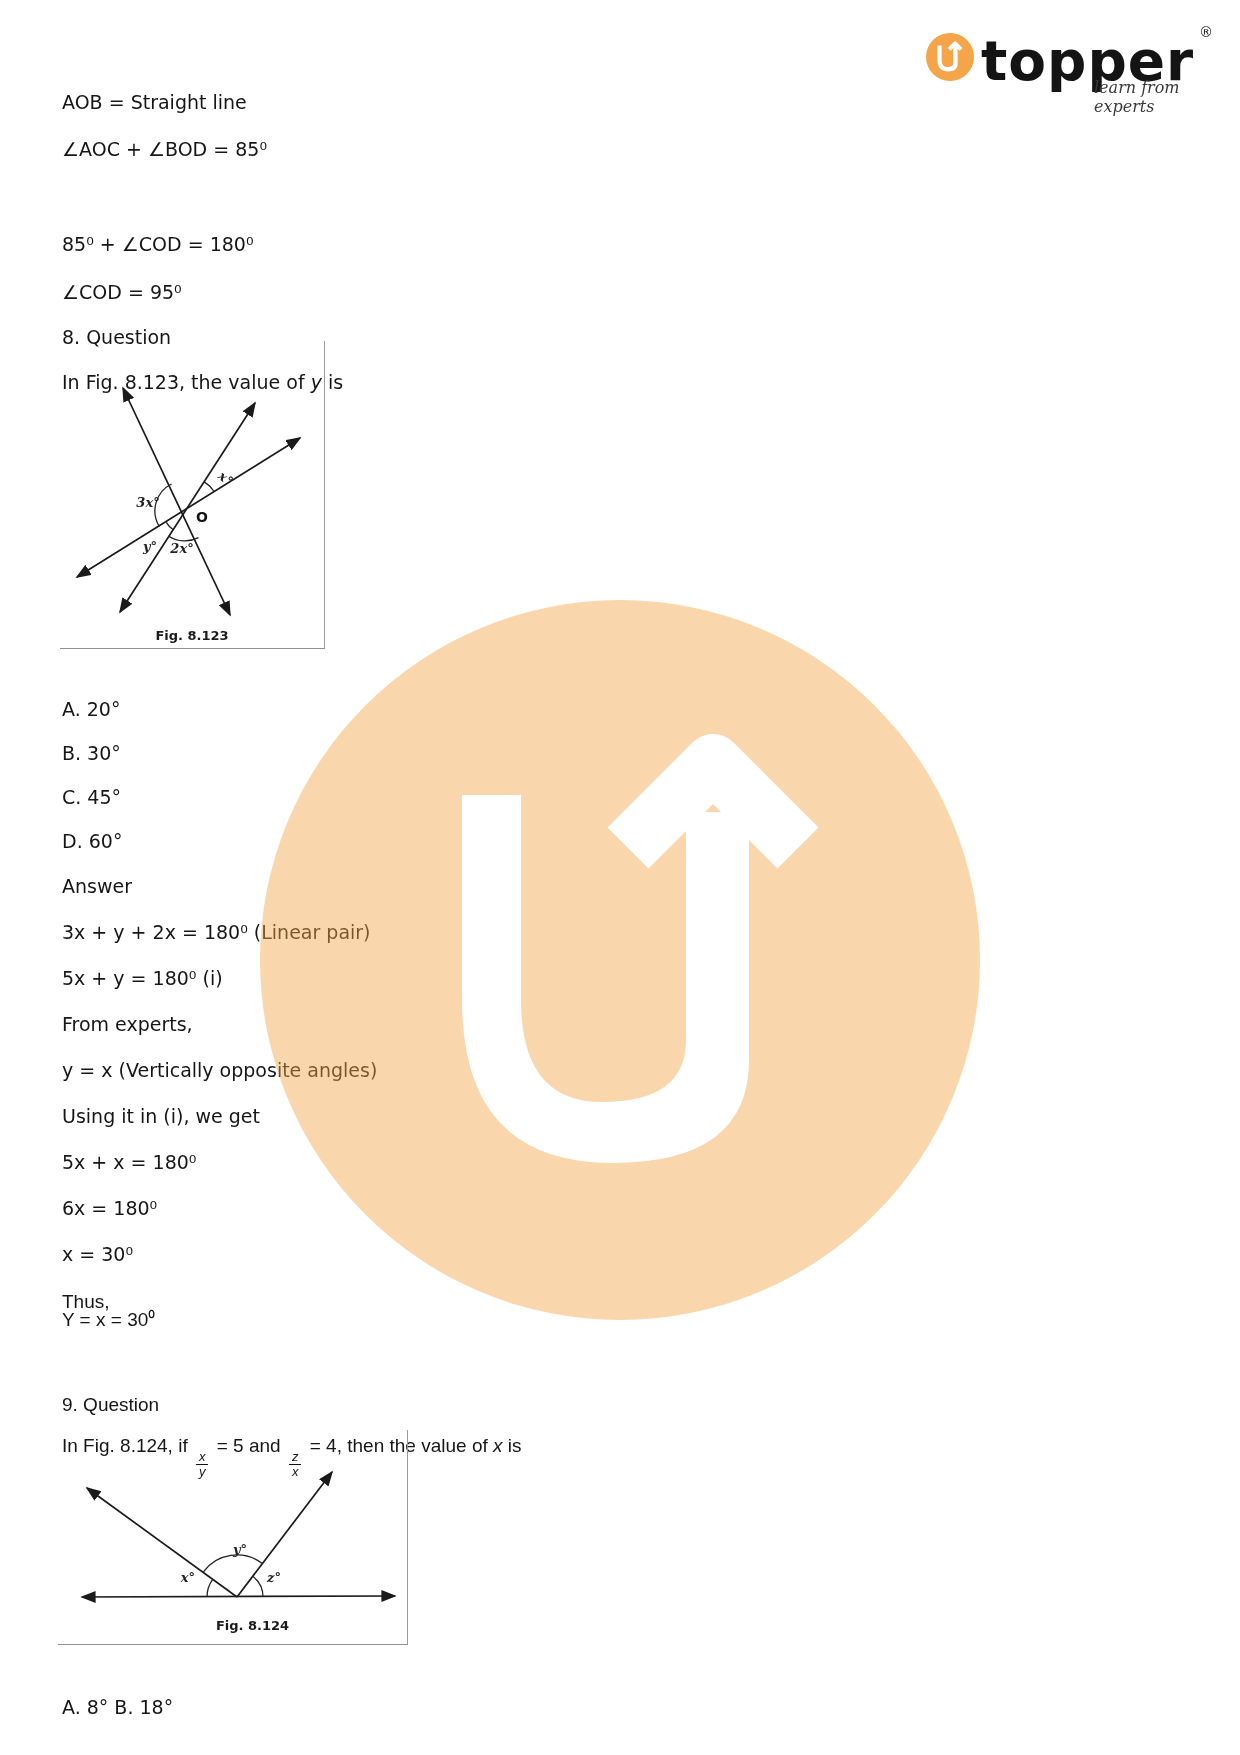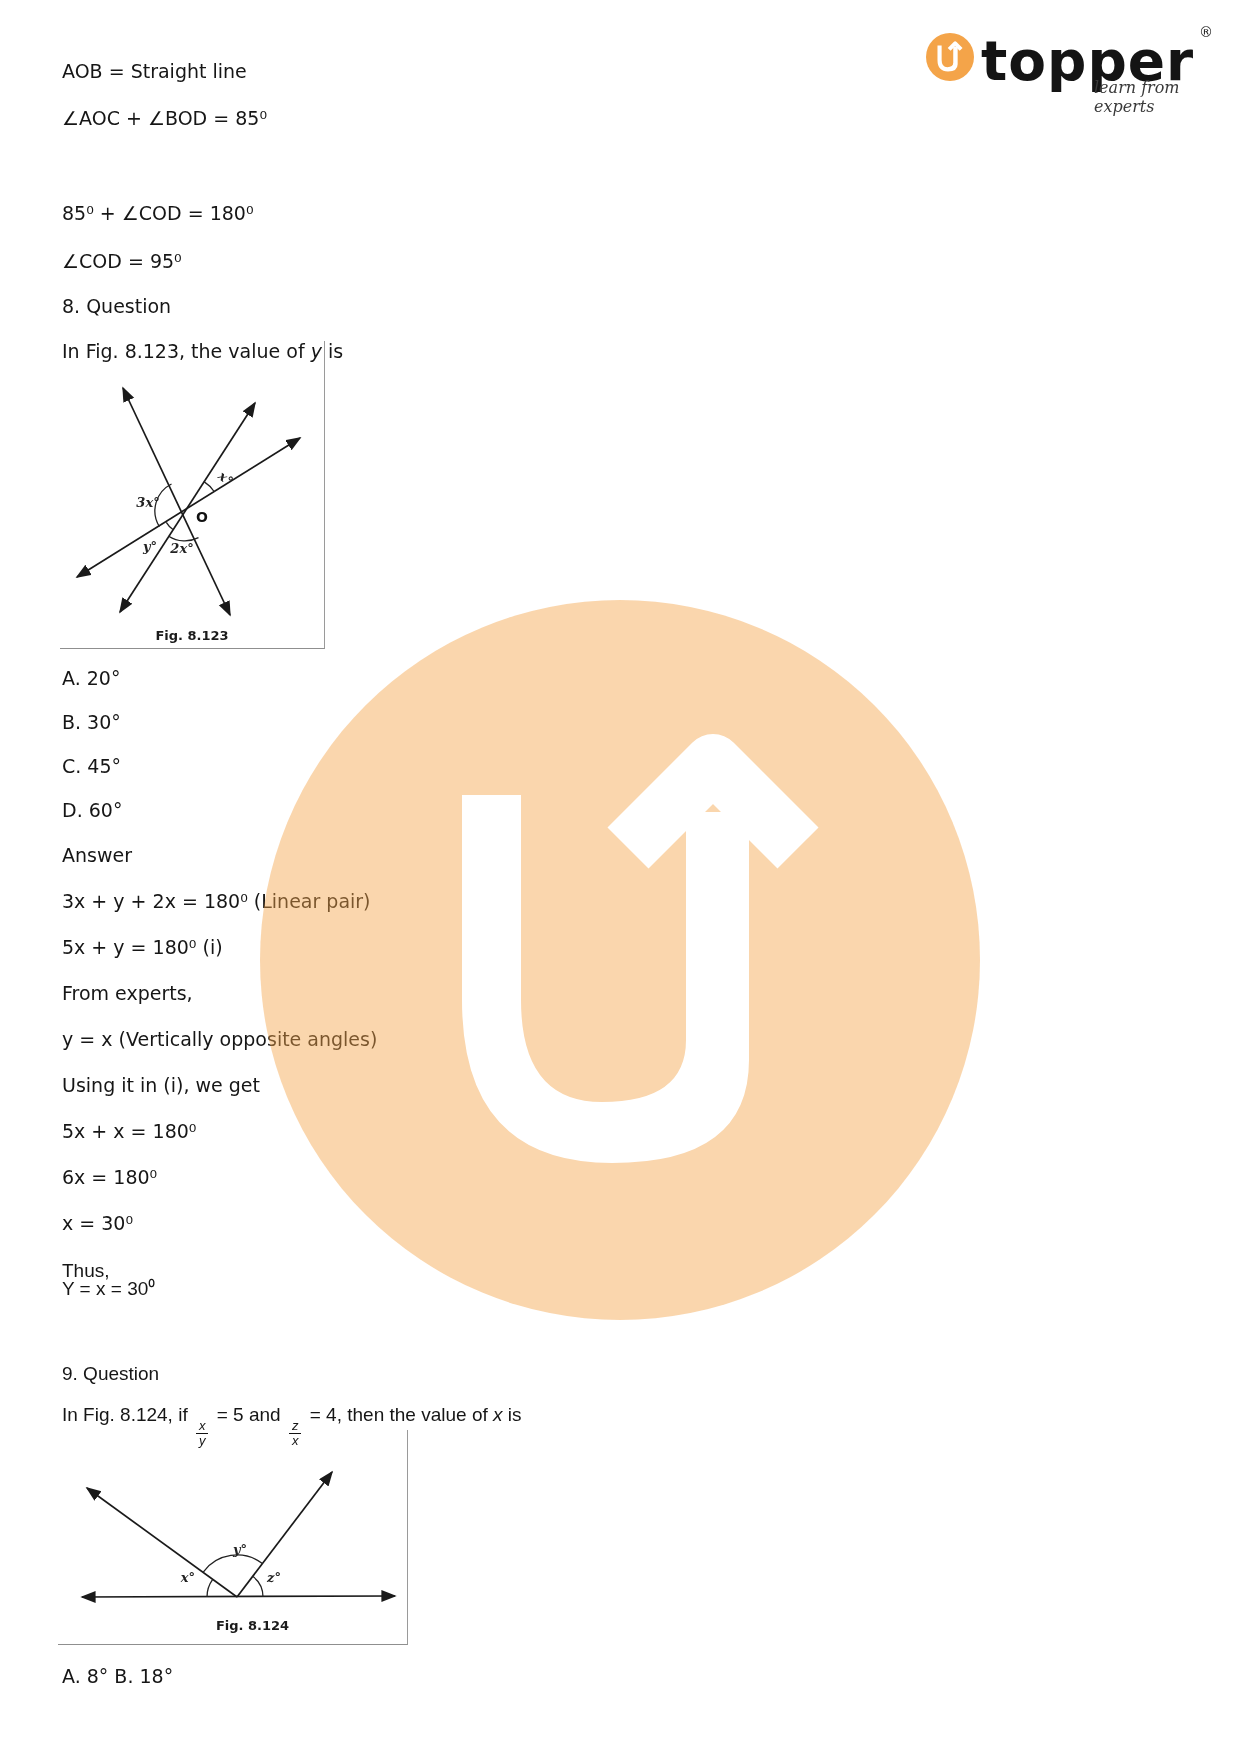--- a/index.html
+++ b/index.html
@@ -1,18 +1,18 @@
 <!DOCTYPE html>
 <html><head>
 <meta charset="utf-8">
 <style>
   html,body{margin:0;padding:0;background:#fff;}
   #page{position:relative;width:1240px;height:1755px;background:#fff;overflow:hidden;
         font-family:"DejaVu Sans",sans-serif;color:#161616;}
-  .tl{position:absolute;left:62px;font-size:19px;line-height:26px;white-space:pre;}
+  .tl{position:absolute;left:62px;font-size:19px;line-height:26px;white-space:pre;margin-top:31px;}
   .b{font-weight:normal;}
   .alt{font-family:"Liberation Sans",sans-serif;text-align:right;}
   .figbox{position:absolute;border-right:1px solid #9a9a9a;border-bottom:1px solid #8f8f8f;}
   .figbox svg{position:absolute;left:0;top:0;}
   .figcap{position:absolute;font-size:13px;font-weight:bold;color:#1b1b1b;text-align:center;}
   .frac{display:inline-flex;flex-direction:column;align-items:center;vertical-align:-9px;
         font-size:13px;font-style:italic;line-height:1.1;margin:0 3px;}
   .fnum{border-bottom:1.2px solid #111;padding:0 3px;}
   .wm{position:absolute;left:0;top:0;z-index:5;pointer-events:none;}
   .logo-circle{position:absolute;left:926px;top:33px;width:48px;height:48px;border-radius:50%;}

